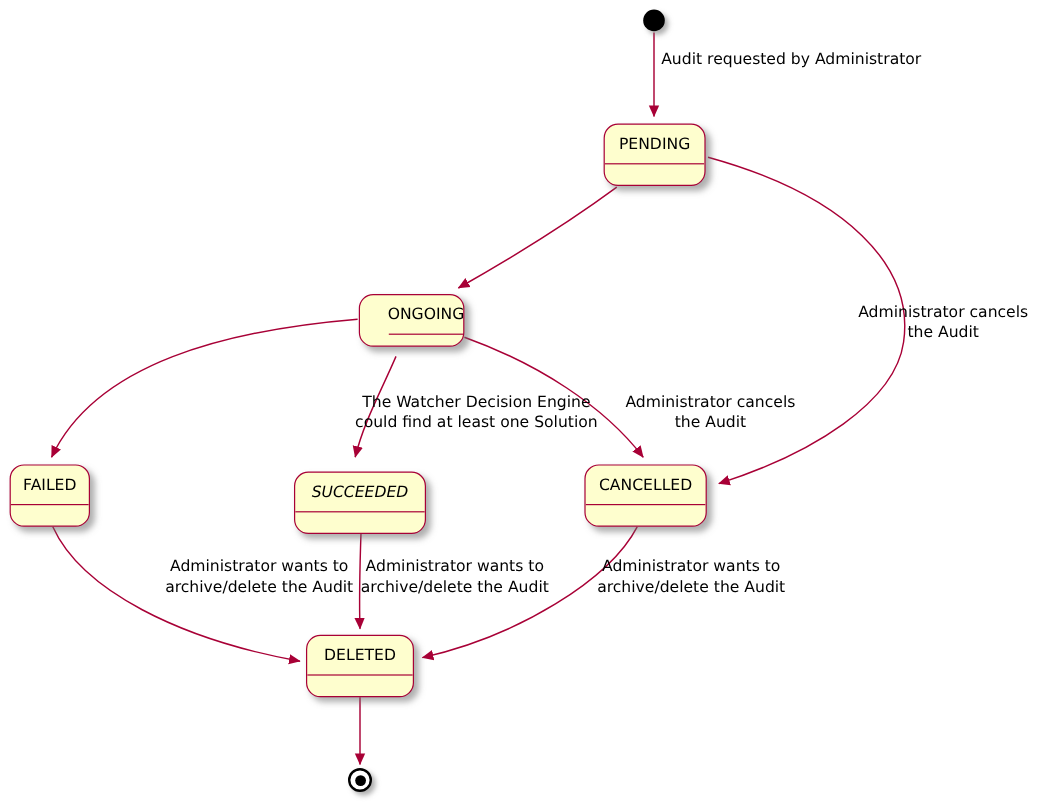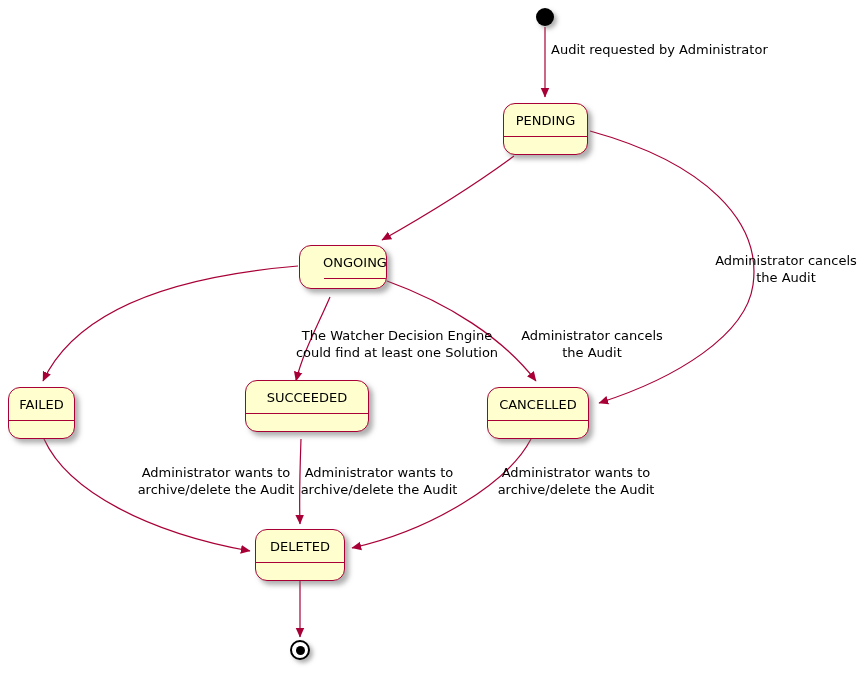--- a/index.html
+++ b/index.html
@@ -94,21 +94,21 @@
   <div class="state" style="left:299px;top:245px;width:88px;height:44px;padding-left:24px;">
     <div class="state-title">ONGOING</div>
     <div class="state-body"></div>
   </div>
 
   <div class="state" style="left:8px;top:387px;width:67px;height:52px;">
     <div class="state-title">FAILED</div>
     <div class="state-body"></div>
   </div>
 
-  <div class="state" style="left:245px;top:380px;width:124px;height:52px;">
+  <div class="state" style="left:245px;top:393px;width:110px;height:52px;font-style:italic;">
     <div class="state-title">SUCCEEDED</div>
     <div class="state-body"></div>
   </div>
 
   <div class="state" style="left:255px;top:529px;width:90px;height:52px;">
     <div class="state-title">DELETED</div>
     <div class="state-body"></div>
   </div>
 
   <div class="state" style="left:487px;top:387px;width:102px;height:52px;">

